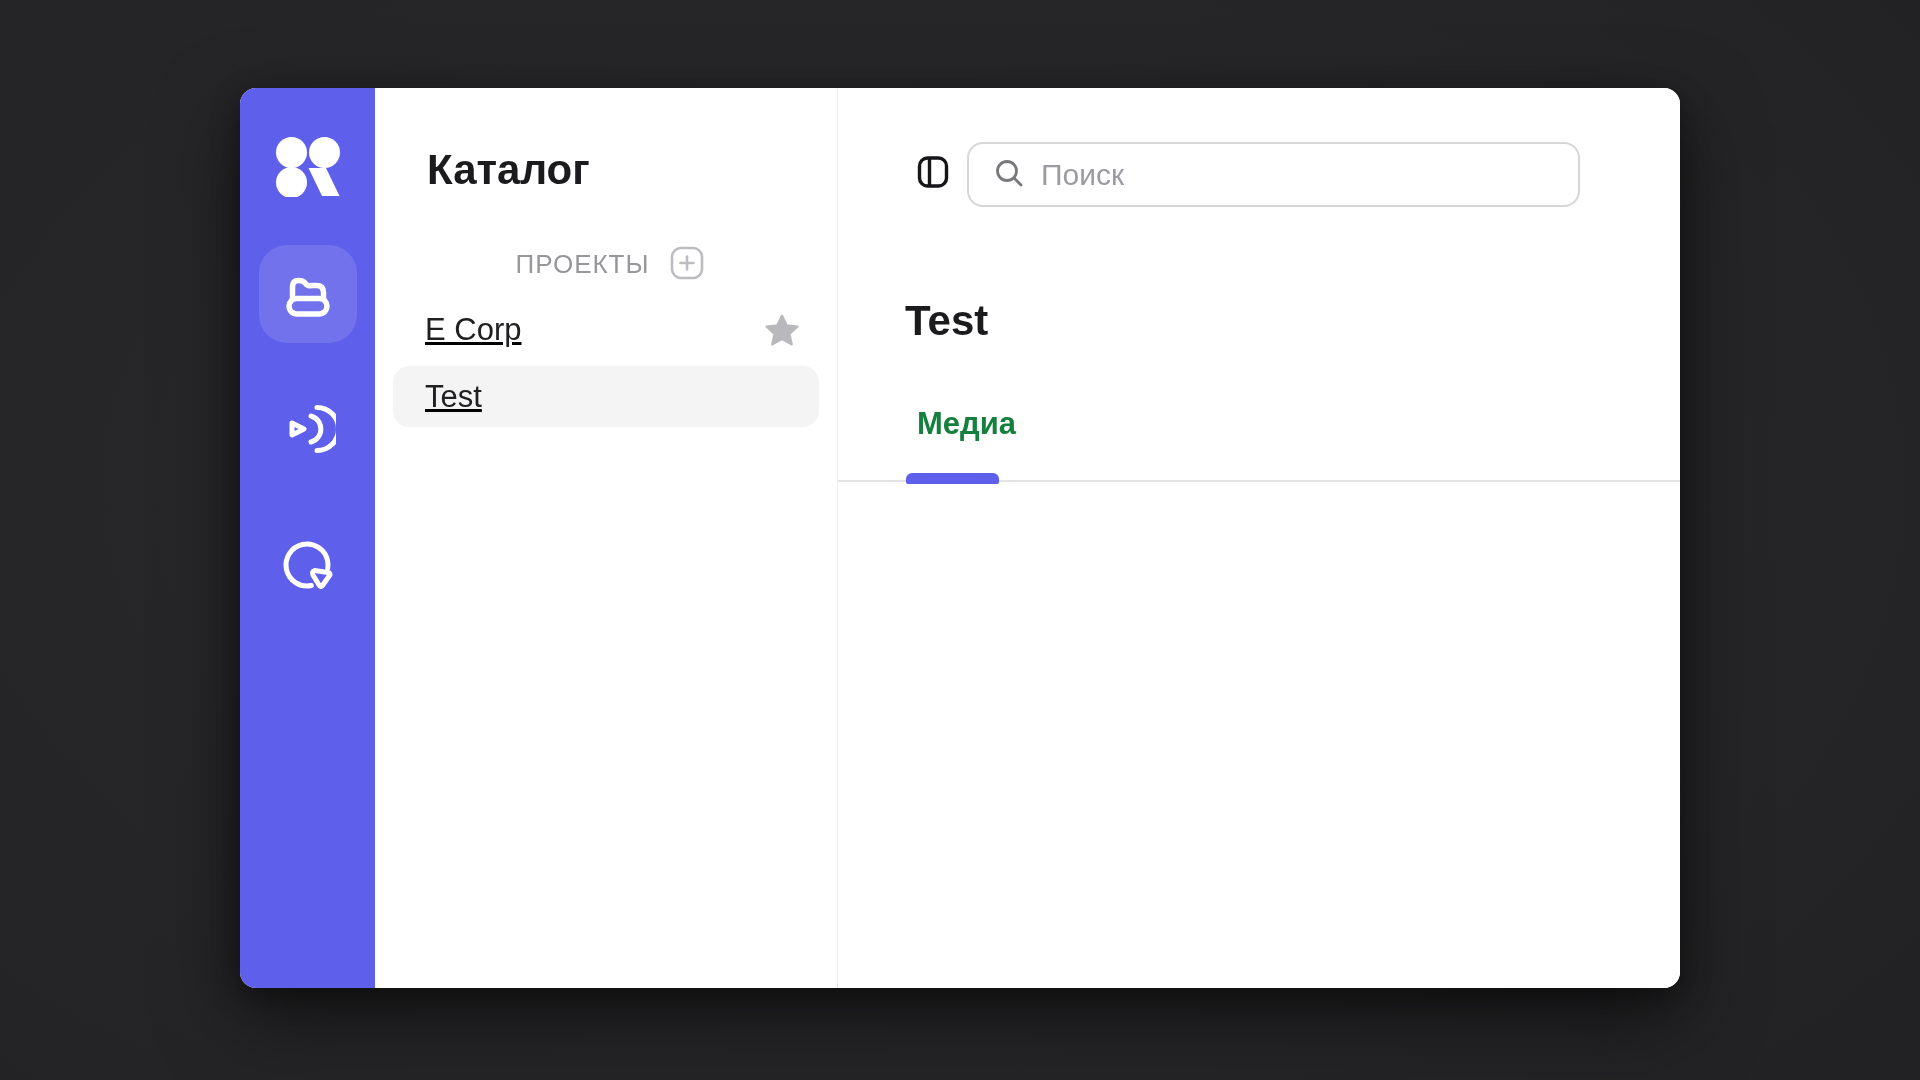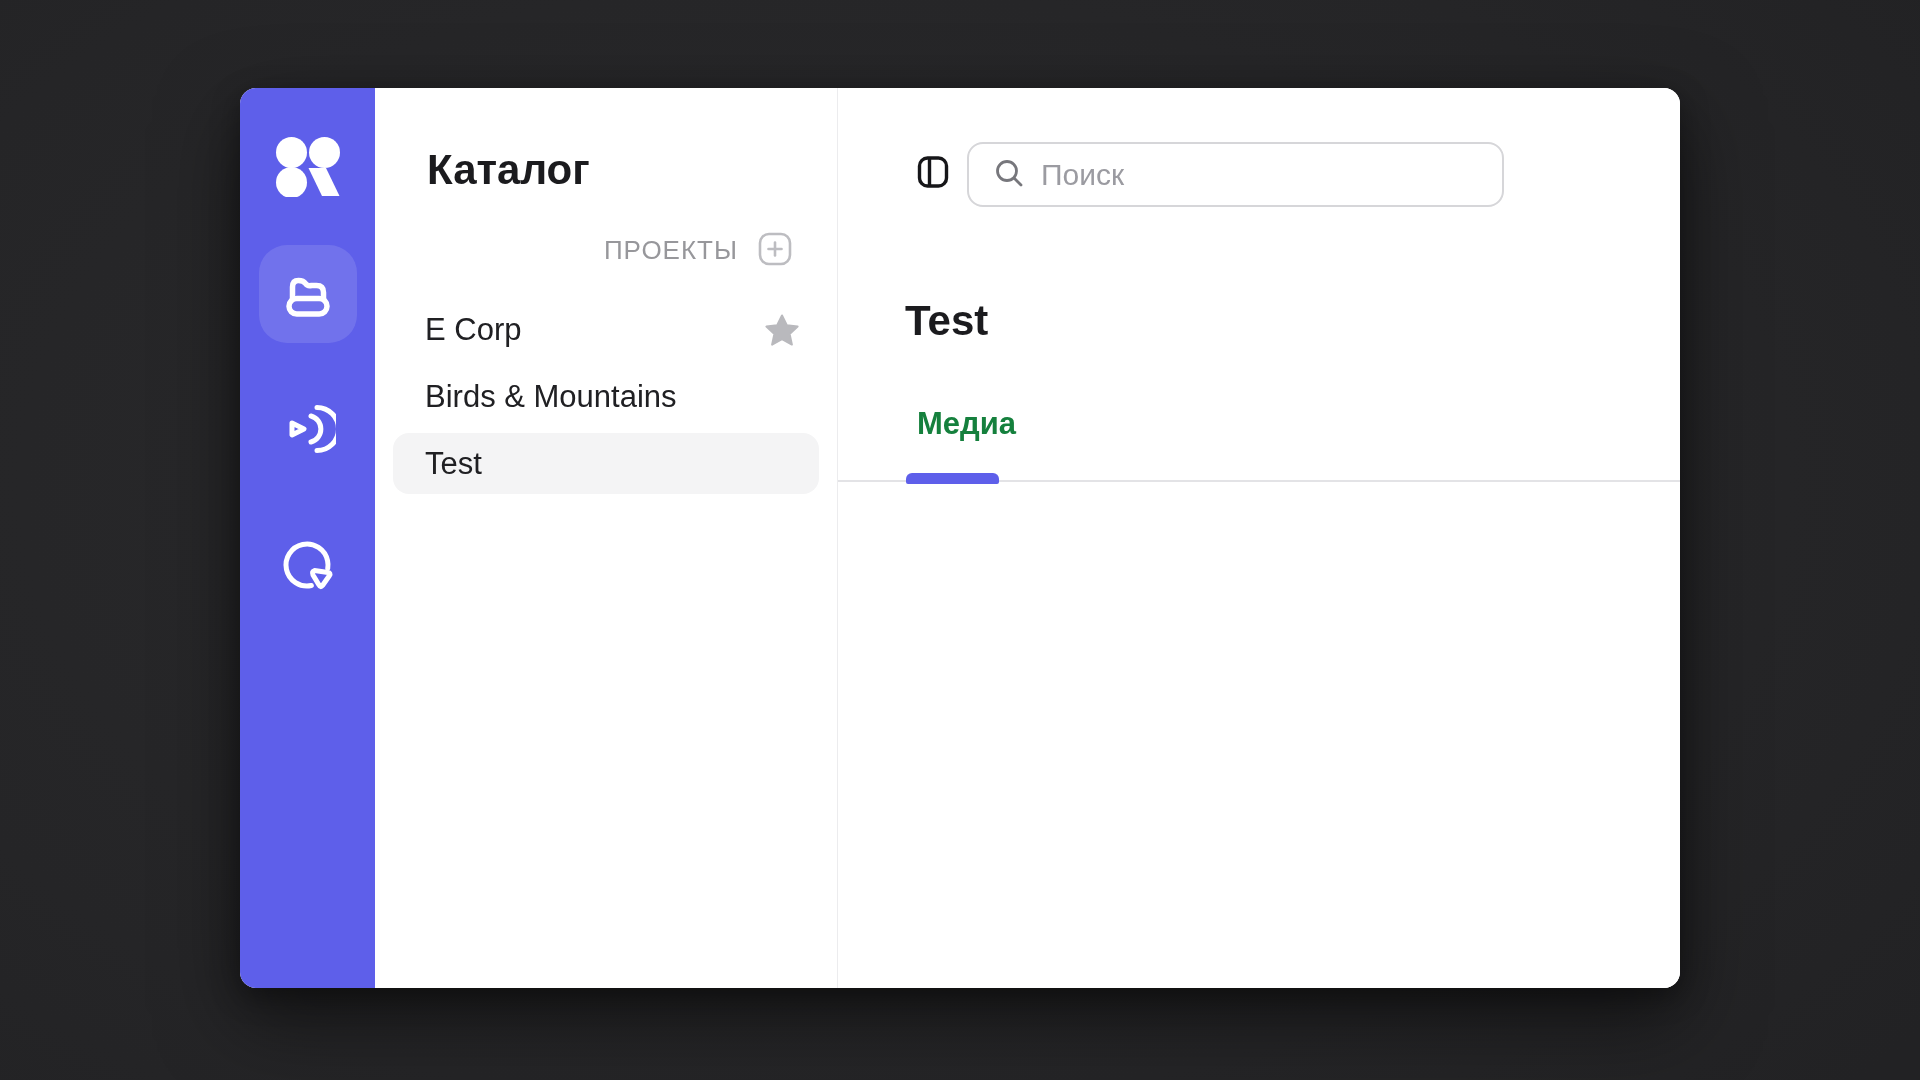--- a/index.html
+++ b/index.html
@@ -35,48 +35,49 @@
   
   .panel {
     width:463px; flex:0 0 463px; height:100%; position:relative;
     background:#fff; border-right:1.5px solid #ececee;
   }
   .panel h1 {
     position:absolute; left:52px; top:57px;
     font-size:42px; line-height:50px; font-weight:700; color:#1b1b1e;
   }
   .section-head {
-    position:absolute; left:52px; right:45px; top:144px; height:36px;
-    display:flex; align-items:center; justify-content:flex-end;gap:20px;
+    position:absolute; left:52px; right:45px; top:158px; height:36px;
+    display:flex; align-items:center; justify-content:center;gap:20px;
   }
   .section-label {
     font-size:26px; font-weight:500; letter-spacing:1px; color:#97979b;
   }
   .add-btn {
     width:34px; height:34px; background:#fff; border:none; padding:0;
     cursor:pointer; display:flex; align-items:center; justify-content:center;
   }
   .project-list { position:absolute; left:0; right:0; top:211px; }
   .project-row {
     height:61px; margin:0 18px 6px 18px; border-radius:16px;
     display:flex; align-items:center; padding:0 20px 0 32px;
     cursor:pointer;
+    text-decoration:underline;
   }
   .project-row.selected { background:#f4f4f5; }
   .project-label { font-size:31px; color:#202023; white-space:nowrap; }
   .shield { margin-left:14px; display:flex; align-items:center; }
   .star { margin-left:auto; display:flex; align-items:center; cursor:pointer; }
   
   .main { position:relative; flex:1; height:100%; background:#fff; }
   .panel-toggle {
     position:absolute; left:79px; top:66px; width:32px; height:36px;
     background:transparent; border:none; padding:0; cursor:pointer;
   }
   .search {
-    position:absolute; left:129px; top:54px; width:537px; height:65px;
+    position:absolute; left:129px; top:54px; width:613px; height:65px;
     border:2px solid #d6d6d9; border-radius:16px;
     display:flex; align-items:center; padding:0 20px 0 25px;
   }
   .search svg { flex:0 0 auto; }
   .search input {
     border:none; outline:none; background:transparent;
     margin-left:17px; width:100%;
     font-family:inherit; font-size:30px; color:#2a2a2e;
   }
   .search input::placeholder { color:#9b9ba1; }
@@ -158,24 +159,20 @@
       </div>
       <div class="project-list">
           <div class="project-row">
           <span class="project-label">E Corp</span>
 
           <span class="star">
             <svg viewBox="0 0 34 32" width="34" height="32">
               <path d="M17 1.5 L21.8 11.3 L32.6 12.6 L24.6 20 L26.9 30.6 L17 25.2 L7.1 30.6 L9.4 20 L1.4 12.6 L12.2 11.3 Z" fill="#b9b9bd" stroke="#b9b9bd" stroke-width="2" stroke-linejoin="round"></path>
             </svg>
           </span>
-        </div>
-          <div class="project-row">
-          <span class="project-label">Birds &amp; Mountains</span>
-
         </div>
           <div class="project-row selected">
           <span class="project-label">Test</span>
 
         </div>
         </div>
 
     </section>
 
     <section class="main">

